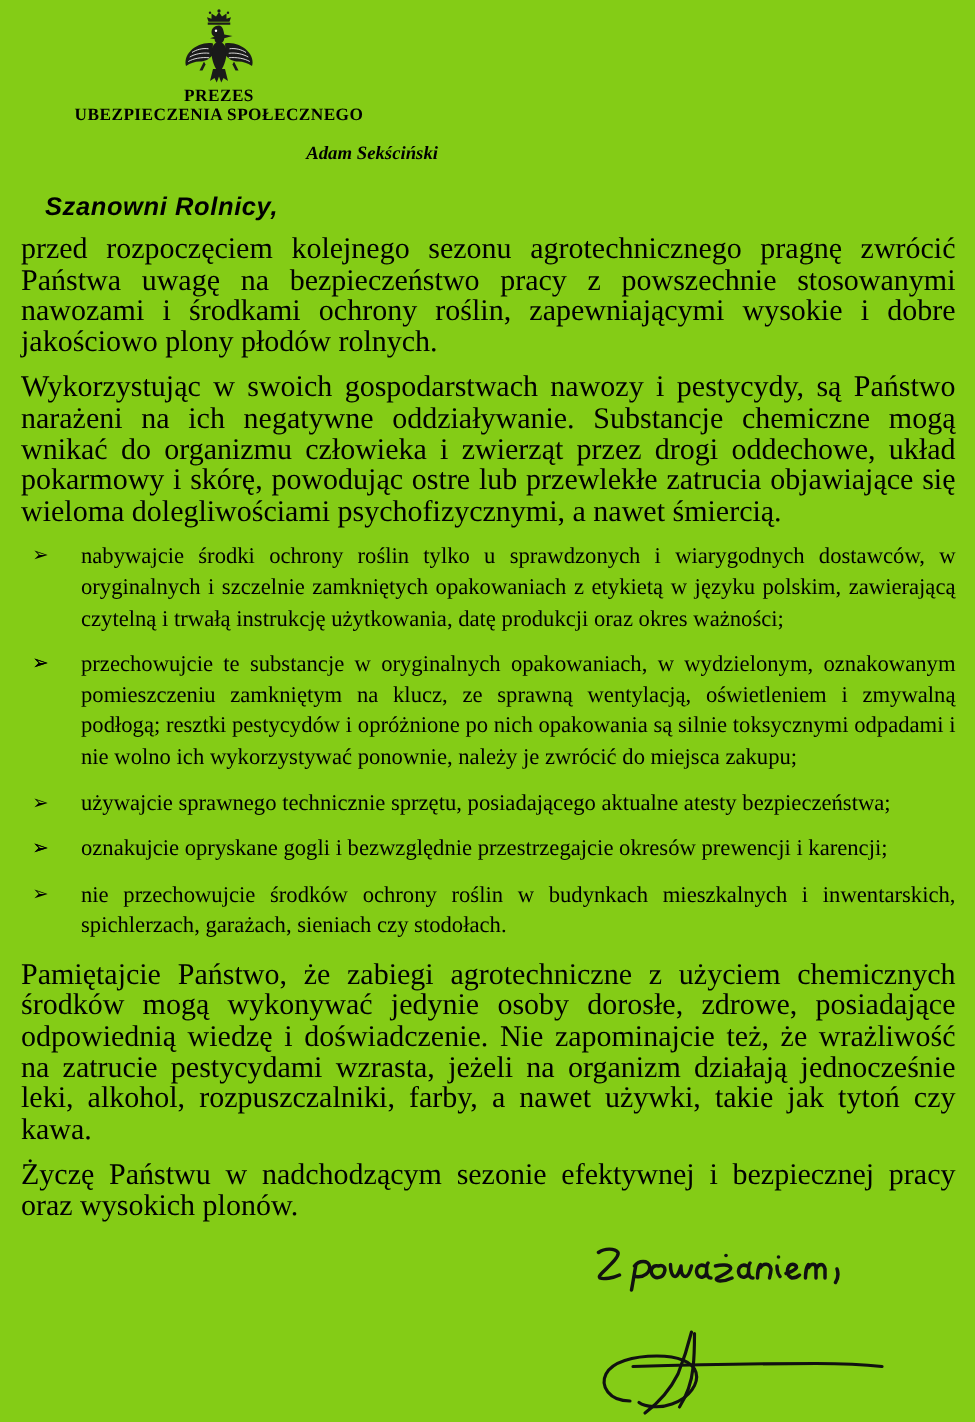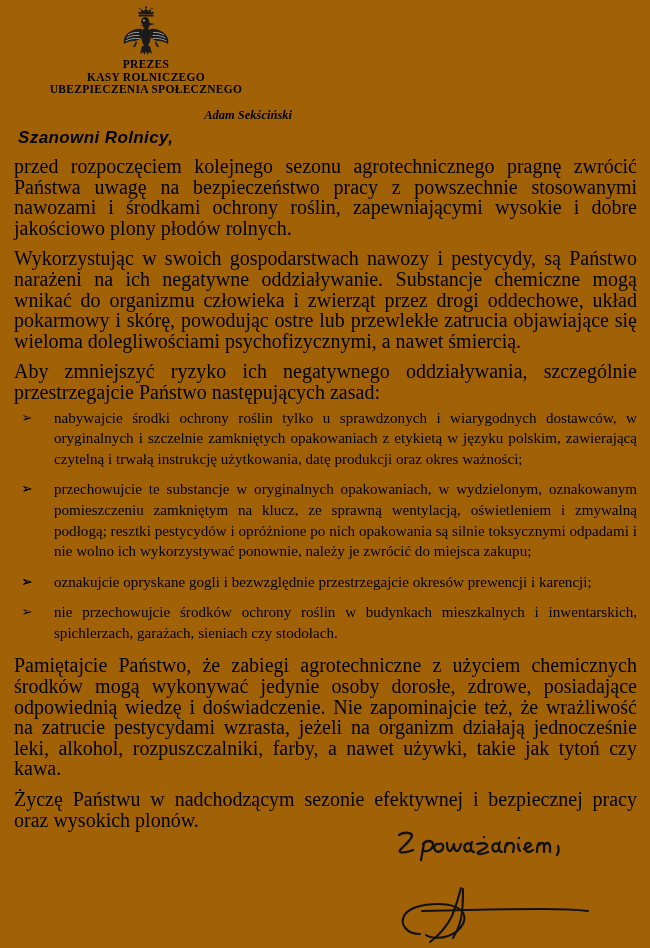--- a/index.html
+++ b/index.html
@@ -5,21 +5,21 @@
 <style>
   html, body {
     margin: 0;
     padding: 0;
     background: #ffffff;
   }
   #page {
     position: relative;
     width: 650px;
     height: 948px;
-    background: #a16207;
+    background: #84cc16;
     overflow: hidden;
     font-family: "Liberation Serif", "DejaVu Serif", serif;
     color: #000000;
   }
 
   
   .letterhead {
     width: 292px;
     margin: 0;
     padding-top: 6px;
@@ -54,21 +54,21 @@
     left: 14px;
     top: 128px;
     width: 623px;
   }
   .salutation {
     font-family: "Liberation Sans", "DejaVu Sans", sans-serif;
     font-weight: bold;
     font-style: italic;
     font-size: 17px;
     letter-spacing: 0.4px;
-    margin: 0 0 8px 4px;
+    margin: 0 0 8px 16px;
   }
   p.para {
     margin: 0 0 10px 0;
     font-size: 20px;
     line-height: 20.6px;
     text-align: justify;
     text-justify: inter-word;
     hyphens: none;
   }
   p.para.tight {
@@ -150,48 +150,47 @@
         <path d="M97 70 C90 66 80 64 69 65" stroke="#fff" stroke-width="1.1" fill="none"></path>
 
         <path d="M48 80 L44 96 L50 92 L53 98 L56 90 L59 98 L62 92 L68 96 L64 80 Z"></path>
 
         <path d="M36 70 L30 82 L34 82 L38 74 Z"></path>
         <path d="M76 70 L82 82 L78 82 L74 74 Z"></path>
       </g>
     </svg>
 
     <div class="office-line">PREZES</div>
-    <div class="office-line">KASY ROLNICZEGO</div>
     <div class="office-line">UBEZPIECZENIA SPOŁECZNEGO</div>
 
     <div class="president-name">Adam Sekściński</div>
   </div>
 
   <div class="body-wrap">
 
     <div class="salutation">Szanowni  Rolnicy,</div>
 
     <p class="para">przed rozpoczęciem kolejnego sezonu agrotechnicznego pragnę zwrócić Państwa uwagę na bezpieczeństwo pracy z powszechnie stosowanymi nawozami i środkami ochrony roślin, zapewniającymi wysokie i dobre jakościowo plony płodów rolnych.</p>
     <p class="para">Wykorzystując w swoich gospodarstwach nawozy i pestycydy, są Państwo narażeni na ich negatywne oddziaływanie. Substancje chemiczne mogą wnikać do organizmu człowieka i zwierząt przez drogi oddechowe, układ pokarmowy i skórę, powodując ostre lub przewlekłe zatrucia objawiające się wieloma dolegliwościami psychofizycznymi, a nawet śmiercią.</p>
-    <p class="para tight">Aby zmniejszyć ryzyko ich negatywnego oddziaływania, szczególnie przestrzegajcie Państwo następujących zasad:</p>
 
     <ul class="rules">
       <li>
         <span class="marker">➢</span>
         <span>nabywajcie środki ochrony roślin tylko u sprawdzonych i wiarygodnych dostawców, w oryginalnych i szczelnie zamkniętych opakowaniach z etykietą w języku polskim, zawierającą czytelną  i trwałą instrukcję użytkowania, datę produkcji oraz okres ważności;</span>
       </li>
       <li>
         <span class="marker">➢</span>
       </li>
       <li>
         <span class="marker">➢</span>
         <span>przechowujcie te substancje w oryginalnych opakowaniach, w wydzielonym, oznakowanym pomieszczeniu zamkniętym na klucz, ze sprawną wentylacją, oświetleniem i zmywalną podłogą; resztki pestycydów i opróżnione po nich opakowania są silnie toksycznymi odpadami i nie wolno ich wykorzystywać ponownie, należy je zwrócić do miejsca zakupu;</span>
       </li>
       <li>
         <span class="marker">➢</span>
+        <span>używajcie sprawnego technicznie sprzętu, posiadającego aktualne atesty bezpieczeństwa;</span>
       </li>
       <li>
         <span class="marker">➢</span>
       </li>
       <li>
         <span class="marker">➢</span>
         <span>oznakujcie opryskane gogli i bezwzględnie przestrzegajcie okresów prewencji i karencji;</span>
       </li>
       <li>
         <span class="marker">➢</span>

